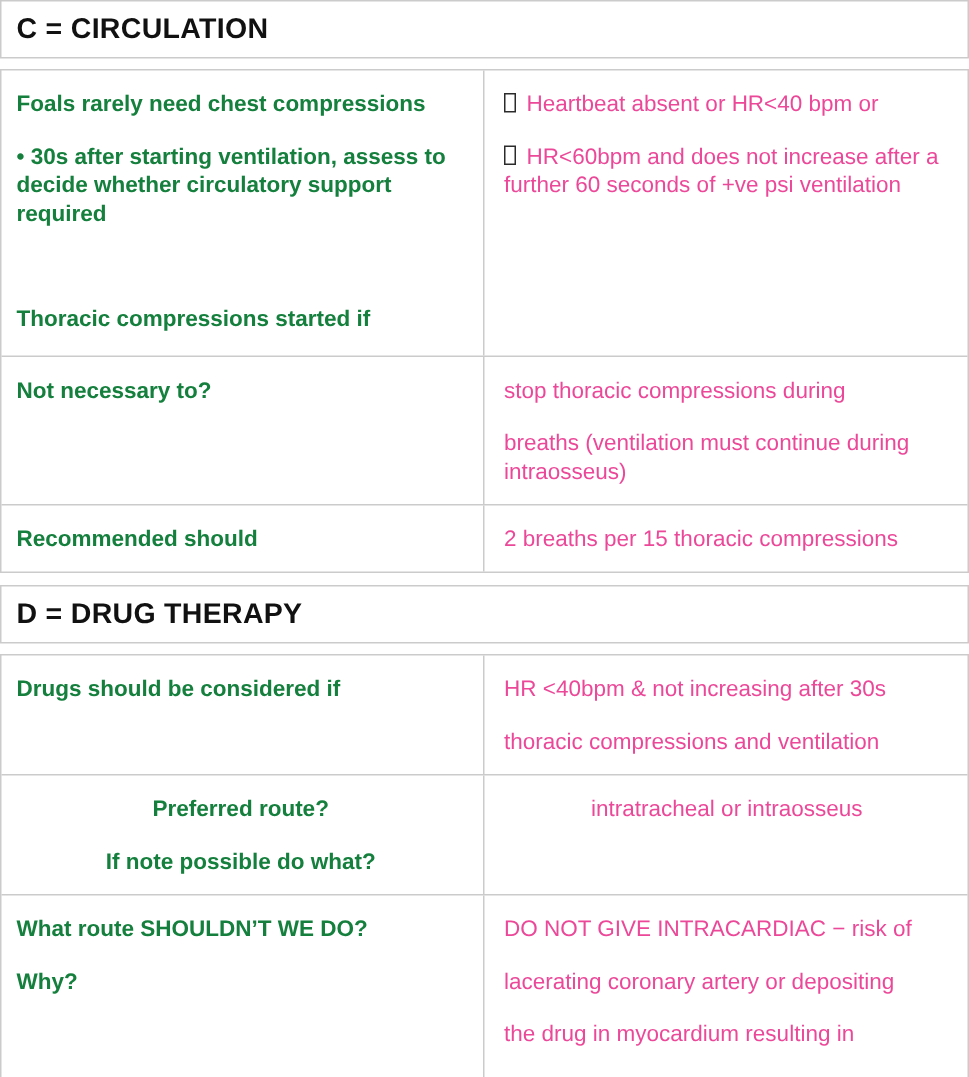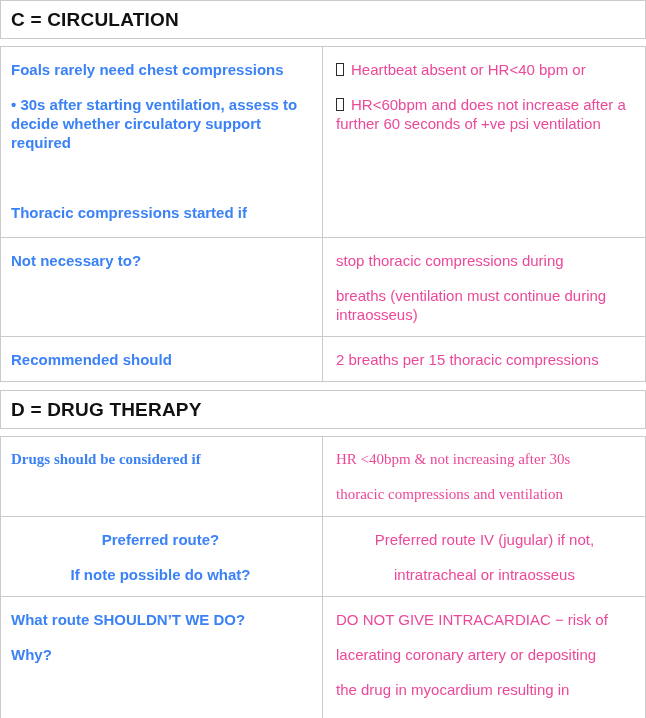--- a/index.html
+++ b/index.html
@@ -41,21 +41,21 @@
     box-sizing: border-box;
     padding: 13px 12px 12px 10px;
     font-size: 15px;
     line-height: 19px;
   }
   .cell.q {
     width: 322px;
     flex: 0 0 322px;
     border-right: 1px solid var(--border, #cbcbcb);
     font-weight: bold;
-    color: #3b82f6;
+    color: #15803d;
   }
   .cell.a {
     flex: 1 1 auto;
     color: #ec4899;
     padding-left: 13px;
   }
   .cell p { margin: 0 0 16px 0; }
   .cell p:last-child { margin-bottom: 0; }
   p.spacer { height: 19px; }
   .cb {
@@ -100,36 +100,35 @@
           <div class="cell q">
             <p><span>Recommended should</span></p>
           </div>
           <div class="cell a">
             <p><span>2 breaths per 15 thoracic compressions</span></p>
           </div>
         </div>
       </div>
       <div class="sec-header"><span>D = DRUG THERAPY</span></div>
       <div class="tbl">
-        <div class="t-row" style="min-height: 76px; font-family: Liberation Serif, serif;">
+        <div class="t-row" style="min-height: 76px;">
           <div class="cell q">
             <p><span>Drugs should be considered if</span></p>
           </div>
           <div class="cell a">
             <p><span>HR &lt;40bpm &amp; not increasing after 30s</span></p>
             <p><span>thoracic compressions and ventilation</span></p>
           </div>
         </div>
         <div class="t-row" style="min-height: 74px; text-align: center;">
           <div class="cell q">
             <p><span>Preferred route?</span></p>
             <p><span>If note possible do what?</span></p>
           </div>
           <div class="cell a">
-            <p><span>Preferred route IV (jugular) if not,</span></p>
             <p><span>intratracheal or intraosseus</span></p>
           </div>
         </div>
         <div class="t-row" style="min-height: 138px;">
           <div class="cell q">
             <p><span>What route SHOULDN’T WE DO?</span></p>
             <p><span>Why?</span></p>
           </div>
           <div class="cell a">
             <p><span>DO NOT GIVE INTRACARDIAC − risk of</span></p>

